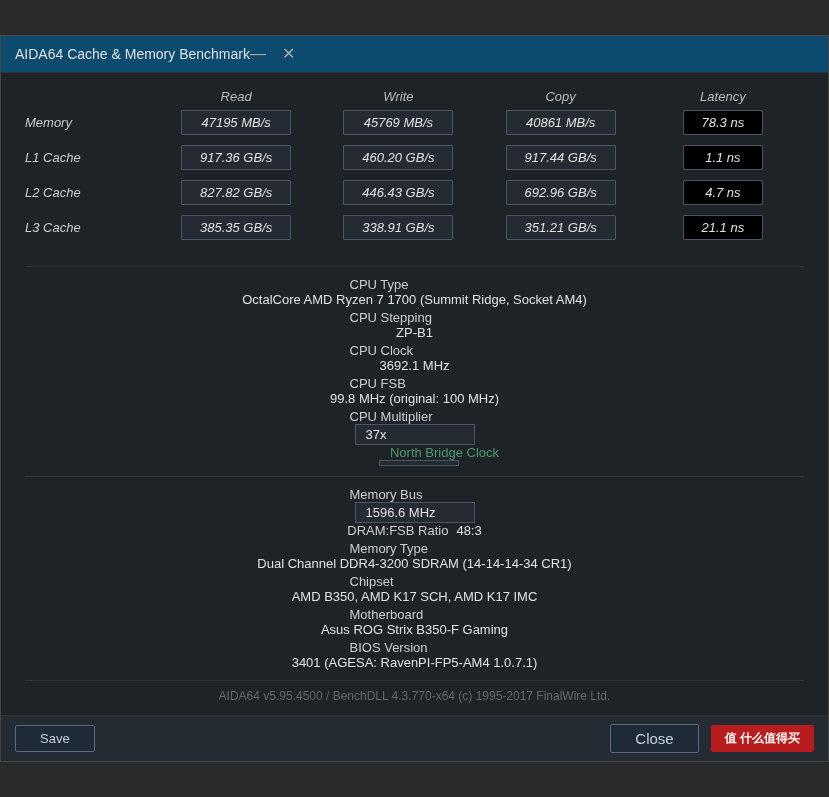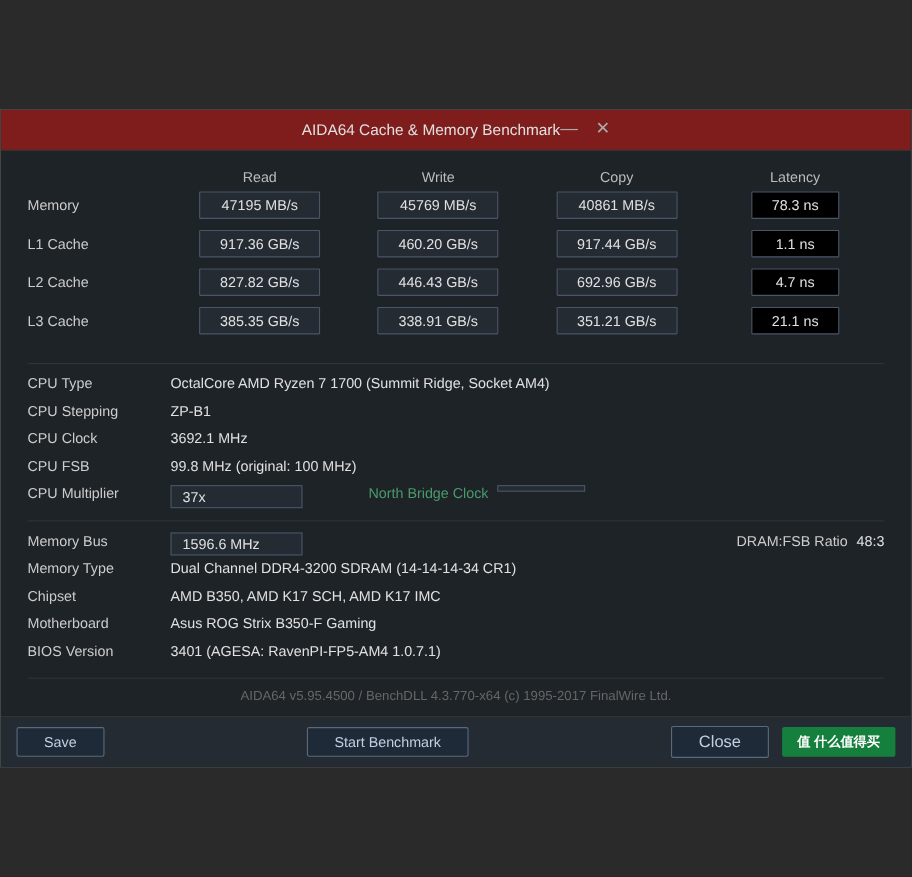--- a/index.html
+++ b/index.html
@@ -14,24 +14,24 @@
     }
     .window {
       width: 829px;
       background: #1e2328;
       border: 1px solid #444;
       color: #ccc;
       display: flex;
       flex-direction: column;
     }
     .title-bar {
-      background: #7f1d1d;
+      background: #0c4a6e;
       padding: 10px 14px;
       display: flex;
-      justify-content: center;
+      justify-content: flex-start;
       align-items: center;
       border-bottom: 1px solid #333;
     }
     .title-bar-title {
       color: #e0e0e0;
       font-size: 14px;
       font-weight: normal;
     }
     .title-bar-controls {
       display: flex;
@@ -46,20 +46,21 @@
       line-height: 1;
     }
     .content {
       padding: 16px 24px 8px 24px;
       flex: 1;
     }
     
     .bench-table {
       width: 100%;
       margin-bottom: 26px;
+      font-style: italic;
     }
     .bench-header {
       display: grid;
       grid-template-columns: 130px 1fr 1fr 1fr 1fr;
       margin-bottom: 6px;
     }
     .bench-header .col-label {
       text-align: center;
       color: #bbb;
       font-size: 13px;
@@ -107,23 +108,24 @@
       border: none;
       border-top: 1px solid #333;
       margin: 6px 0 10px 0;
     }
     
     .info-section {
       margin-bottom: 10px;
     }
     .info-row {
       display: flex;
-      align-items: flex-start;
+      align-items: center;
       margin-bottom: 3px;
       min-height: 22px;
+      flex-direction: column;
     }
     .info-label {
       width: 130px;
       flex-shrink: 0;
       color: #ccc;
       font-size: 13px;
     }
     .info-value {
       color: #e0e0e0;
       font-size: 13px;
@@ -176,21 +178,21 @@
       background: #1e2a38;
       color: #c0d0e0;
       padding: 5px 24px;
       font-size: 15px;
       cursor: pointer;
       border-radius: 2px;
       margin-left: auto;
     }
     .watermark {
       margin-left: auto;
-      background: #15803d;
+      background: #b91c1c;
       color: white;
       padding: 5px 14px;
       font-size: 12px;
       border-radius: 2px;
       font-weight: bold;
     }
     .action-spacer { flex: 1; }
   </style>
 </head>
 <body>
@@ -347,18 +349,17 @@
         <span class="info-value">3401  (AGESA: RavenPI-FP5-AM4 1.0.7.1)</span>
       </div>
     </div>
 
     <div class="footer-note">AIDA64 v5.95.4500 / BenchDLL 4.3.770-x64  (c) 1995-2017 FinalWire Ltd.</div>
   </div>
 
   <div class="action-bar">
     <button class="action-btn">Save</button>
     <div class="action-spacer"></div>
-    <button class="action-btn">Start Benchmark</button>
     <div class="action-spacer"></div>
     <button class="close-btn-right">Close</button>
     <div class="watermark">值 什么值得买</div>
   </div>
 </div>
 
 </body></html>

